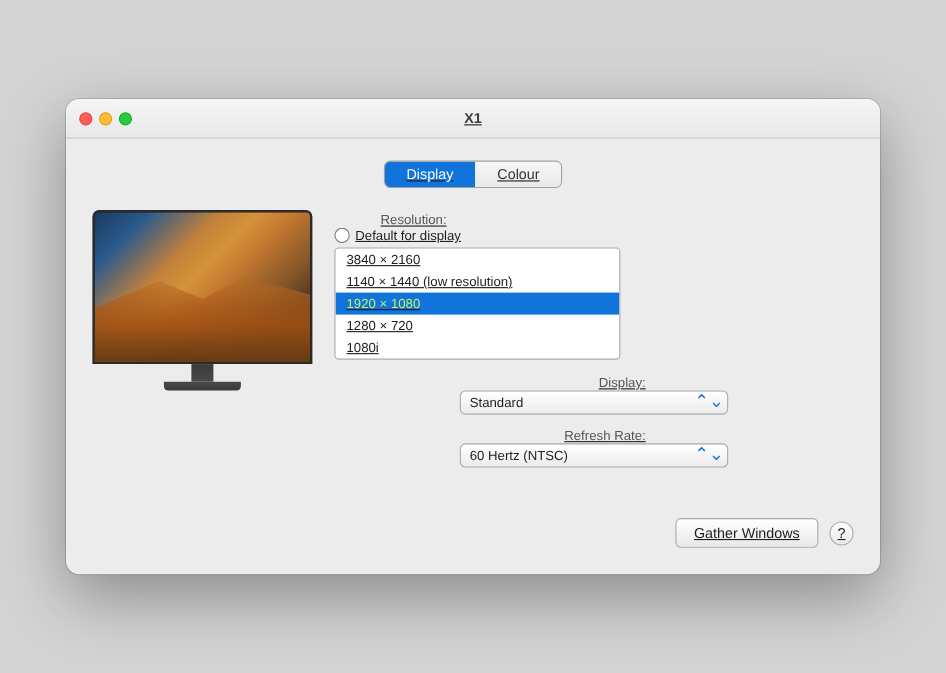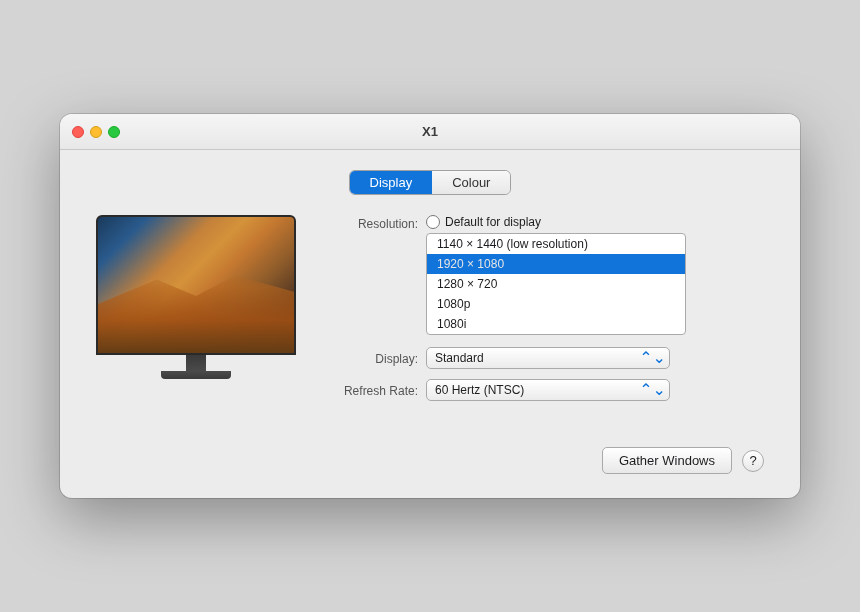--- a/index.html
+++ b/index.html
@@ -15,20 +15,21 @@
       font-size: 13px;
       color: #1d1d1f;
     }
 
     .window {
       width: 740px;
       background: #ececec;
       border-radius: 12px;
       box-shadow: 0 20px 60px rgba(0,0,0,0.35), 0 0 0 1px rgba(0,0,0,0.15);
       overflow: hidden;
+      text-decoration: underline;
     }
 
     .titlebar {
       background: linear-gradient(to bottom, #f5f5f5, #e8e8e8);
       border-bottom: 1px solid #c8c8c8;
       height: 36px;
       display: flex;
       align-items: center;
       justify-content: center;
       position: relative;
@@ -50,21 +51,21 @@
     .traffic-light {
       width: 12px;
       height: 12px;
       border-radius: 50%;
     }
     .tl-close { background: #ff5f57; border: 1px solid #e0443e; }
     .tl-min   { background: #febc2e; border: 1px solid #d4a017; }
     .tl-max   { background: #28c840; border: 1px solid #1aab29; }
 
     .content {
-      padding: 20px 36px 24px;
+      padding: 20px 24px 24px;
     }
 
     
     .tabs {
       display: flex;
       justify-content: center;
       margin-bottom: 20px;
     }
 
     .tab-group {
@@ -167,20 +168,21 @@
 
     
     .settings {
       flex: 1;
     }
 
     .setting-row {
       display: flex;
       align-items: flex-start;
       margin-bottom: 12px;
+      flex-direction: column;
     }
 
     .setting-label {
       text-align: right;
       min-width: 110px;
       padding-right: 8px;
       padding-top: 2px;
       color: #555;
       font-size: 12px;
     }
@@ -222,21 +224,21 @@
 
     .resolution-item {
       padding: 3px 10px;
       font-size: 12px;
       cursor: pointer;
       color: #1d1d1f;
     }
 
     .resolution-item.selected {
       background: #1074db;
-      color: #e5e5e5;
+      color: #bef264;
     }
 
     .resolution-list-inner {
       max-height: 120px;
       overflow-y: scroll;
     }
 
     
     .dropdown-row {
       display: flex;
@@ -359,24 +361,24 @@
           <div class="setting-label">Resolution:</div>
           <div class="setting-control">
             <div class="radio-group">
               <label class="radio-option">
                 <input type="radio" class="radio-input" name="resolution" style="">
                 <span>Default for display</span>
               </label>
             </div>
             <div class="resolution-list">
               <div class="resolution-list-inner">
+                <div class="resolution-item">3840 × 2160</div>
                 <div class="resolution-item">1140 × 1440 (low resolution)</div>
                 <div class="resolution-item selected">1920 × 1080</div>
                 <div class="resolution-item">1280 × 720</div>
-                <div class="resolution-item">1080p</div>
                 <div class="resolution-item">1080i</div>
               </div>
             </div>
           </div>
         </div>
 
         <div class="setting-row dropdown-row">
           <div class="setting-label">Display:</div>
           <div class="setting-control">
             <div class="dropdown-wrapper">

